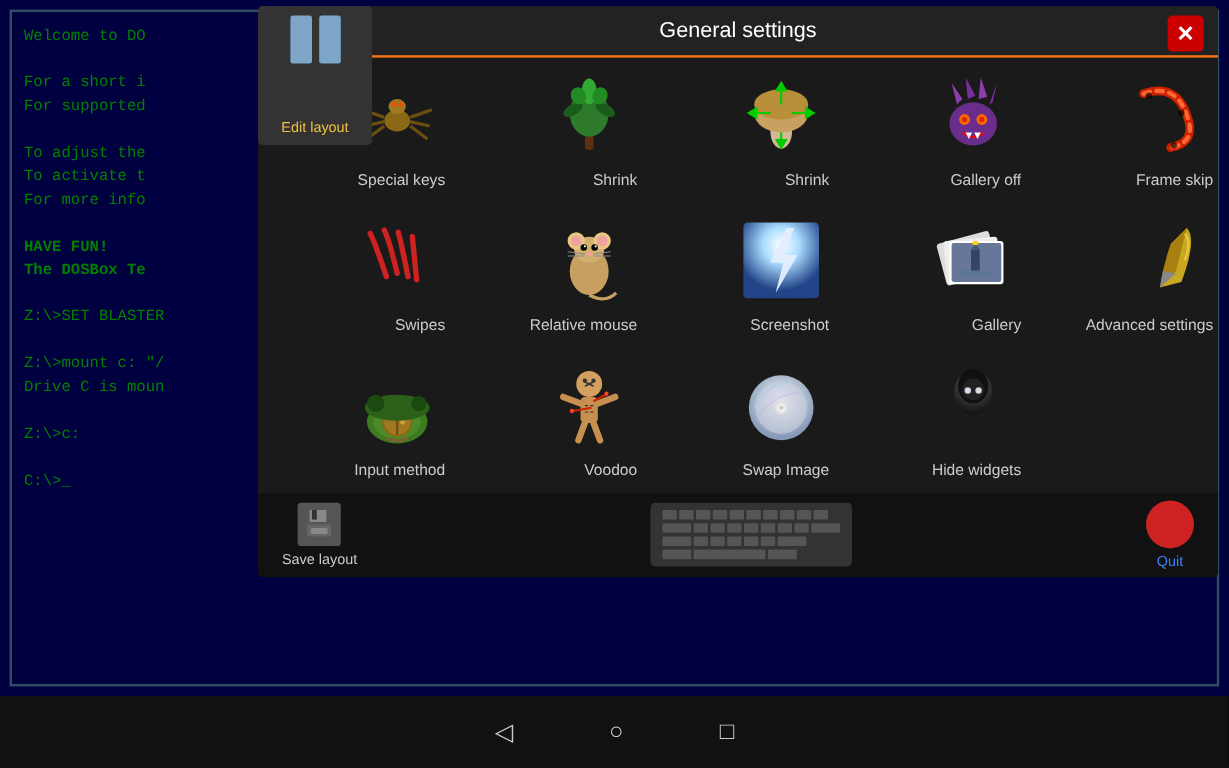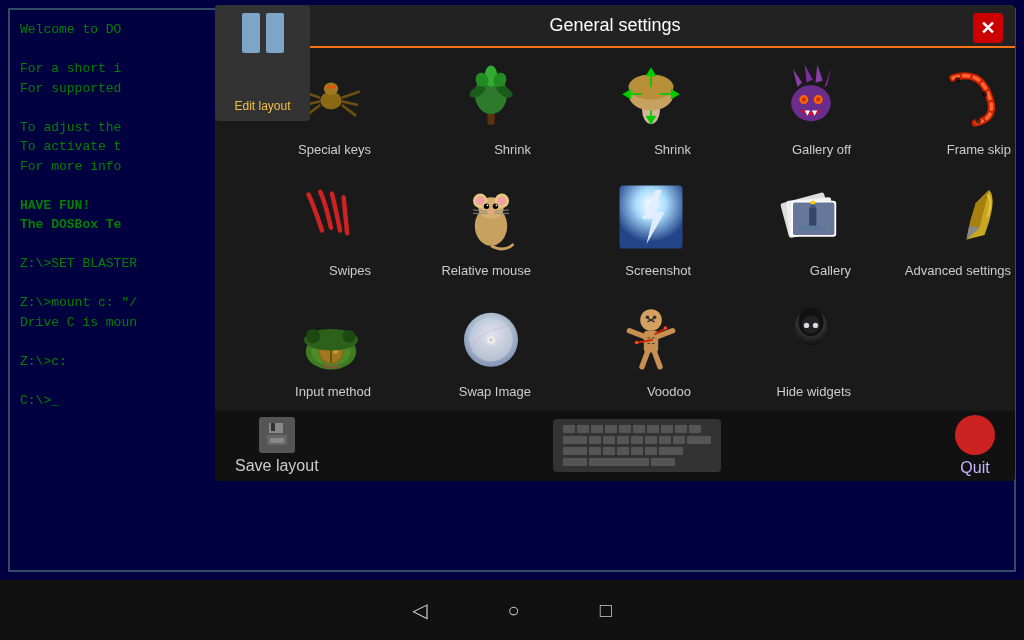--- a/index.html
+++ b/index.html
@@ -196,21 +196,21 @@
       background: #555;
       border-radius: 3px;
       display: flex;
       align-items: center;
       justify-content: center;
       font-size: 22px;
       color: #fff;
     }
     .save-label {
       color: #ccc;
-      font-size: 16px;
+      font-size: 12px;
     }
     .keyboard-preview {
       background: #333;
       border-radius: 4px;
       padding: 6px 10px;
       display: flex;
       flex-direction: column;
       gap: 3px;
     }
     .kb-row {
@@ -232,22 +232,22 @@
       gap: 4px;
       cursor: pointer;
     }
     .quit-circle {
       width: 40px;
       height: 40px;
       background: #cc2222;
       border-radius: 50%;
     }
     .quit-label {
-      color: #c4b5fd;
-      font-size: 16px;
+      color: #3b82f6;
+      font-size: 12px;
     }
 
     
     .icon-svg {
       width: 72px;
       height: 72px;
     }
   </style>
 </head>
 <body>
@@ -523,20 +523,52 @@
           <circle cx="60" cy="38" r="7" fill="#1a4a10"></circle>
         </svg>
       </div>
       <span class="item-label">Input method</span>
     </div>
 
     <div class="grid-item">
       <div class="icon-area">
         <svg class="icon-svg" viewBox="0 0 80 80" xmlns="http://www.w3.org/2000/svg">
 
+          <circle cx="40" cy="20" r="12" fill="#d4a060"></circle>
+
+          <line x1="36" y1="18" x2="44" y2="22" stroke="#333" stroke-width="1.5"></line>
+          <line x1="44" y1="18" x2="36" y2="22" stroke="#333" stroke-width="1.5"></line>
+
+          <circle cx="36" cy="17" r="2" fill="#333"></circle>
+          <circle cx="44" cy="17" r="2" fill="#333"></circle>
+
+          <rect x="32" y="32" width="16" height="24" fill="#c89050" rx="4"></rect>
+
+          <line x1="32" y1="38" x2="16" y2="32" stroke="#c89050" stroke-width="6" stroke-linecap="round"></line>
+          <line x1="48" y1="38" x2="64" y2="32" stroke="#c89050" stroke-width="6" stroke-linecap="round"></line>
+
+          <line x1="36" y1="56" x2="30" y2="72" stroke="#c89050" stroke-width="6" stroke-linecap="round"></line>
+          <line x1="44" y1="56" x2="50" y2="72" stroke="#c89050" stroke-width="6" stroke-linecap="round"></line>
+
+          <line x1="25" y1="45" x2="42" y2="42" stroke="#cc2200" stroke-width="2"></line>
+          <circle cx="24" cy="45" r="2" fill="#ff4422"></circle>
+          <line x1="55" y1="30" x2="44" y2="36" stroke="#cc2200" stroke-width="2"></line>
+          <circle cx="56" cy="29" r="2" fill="#ff4422"></circle>
+
+          <line x1="36" y1="40" x2="44" y2="40" stroke="#333" stroke-width="1" stroke-dasharray="3,2"></line>
+          <line x1="36" y1="46" x2="44" y2="46" stroke="#333" stroke-width="1" stroke-dasharray="3,2"></line>
+        </svg>
+      </div>
+      <span class="item-label">Voodoo</span>
+    </div>
+
+    <div class="grid-item">
+      <div class="icon-area">
+        <svg class="icon-svg" viewBox="0 0 80 80" xmlns="http://www.w3.org/2000/svg">
+
           <defs>
             <radialGradient id="cdGrad" cx="50%" cy="40%" r="55%">
               <stop offset="0%" stop-color="#ffffff"></stop>
               <stop offset="30%" stop-color="#ddddee"></stop>
               <stop offset="70%" stop-color="#aabbcc"></stop>
               <stop offset="100%" stop-color="#889abb"></stop>
             </radialGradient>
           </defs>
           <circle cx="40" cy="42" r="30" fill="url(#cdGrad)"></circle>
           <circle cx="40" cy="42" r="24" fill="#ccd0dd" opacity="0.6"></circle>
@@ -548,52 +580,20 @@
           <path d="M 18 52 Q 30 30 58 28" stroke="#ccaaee" stroke-width="1.5" fill="none" opacity="0.4"></path>
         </svg>
       </div>
       <span class="item-label">Swap Image</span>
     </div>
 
     <div class="grid-item">
       <div class="icon-area">
         <svg class="icon-svg" viewBox="0 0 80 80" xmlns="http://www.w3.org/2000/svg">
 
-          <circle cx="40" cy="20" r="12" fill="#d4a060"></circle>
-
-          <line x1="36" y1="18" x2="44" y2="22" stroke="#333" stroke-width="1.5"></line>
-          <line x1="44" y1="18" x2="36" y2="22" stroke="#333" stroke-width="1.5"></line>
-
-          <circle cx="36" cy="17" r="2" fill="#333"></circle>
-          <circle cx="44" cy="17" r="2" fill="#333"></circle>
-
-          <rect x="32" y="32" width="16" height="24" fill="#c89050" rx="4"></rect>
-
-          <line x1="32" y1="38" x2="16" y2="32" stroke="#c89050" stroke-width="6" stroke-linecap="round"></line>
-          <line x1="48" y1="38" x2="64" y2="32" stroke="#c89050" stroke-width="6" stroke-linecap="round"></line>
-
-          <line x1="36" y1="56" x2="30" y2="72" stroke="#c89050" stroke-width="6" stroke-linecap="round"></line>
-          <line x1="44" y1="56" x2="50" y2="72" stroke="#c89050" stroke-width="6" stroke-linecap="round"></line>
-
-          <line x1="25" y1="45" x2="42" y2="42" stroke="#cc2200" stroke-width="2"></line>
-          <circle cx="24" cy="45" r="2" fill="#ff4422"></circle>
-          <line x1="55" y1="30" x2="44" y2="36" stroke="#cc2200" stroke-width="2"></line>
-          <circle cx="56" cy="29" r="2" fill="#ff4422"></circle>
-
-          <line x1="36" y1="40" x2="44" y2="40" stroke="#333" stroke-width="1" stroke-dasharray="3,2"></line>
-          <line x1="36" y1="46" x2="44" y2="46" stroke="#333" stroke-width="1" stroke-dasharray="3,2"></line>
-        </svg>
-      </div>
-      <span class="item-label">Voodoo</span>
-    </div>
-
-    <div class="grid-item">
-      <div class="icon-area">
-        <svg class="icon-svg" viewBox="0 0 80 80" xmlns="http://www.w3.org/2000/svg">
-
           <defs>
             <radialGradient id="reaperGrad" cx="50%" cy="30%" r="70%">
               <stop offset="0%" stop-color="#666"></stop>
               <stop offset="100%" stop-color="#111"></stop>
             </radialGradient>
           </defs>
 
           <ellipse cx="40" cy="65" rx="22" ry="18" fill="#1a1a1a"></ellipse>
 
           <path d="M 20 50 Q 22 80 40 80 Q 58 80 60 50 Q 52 35 40 35 Q 28 35 20 50Z" fill="#1a1a1a"></path>

